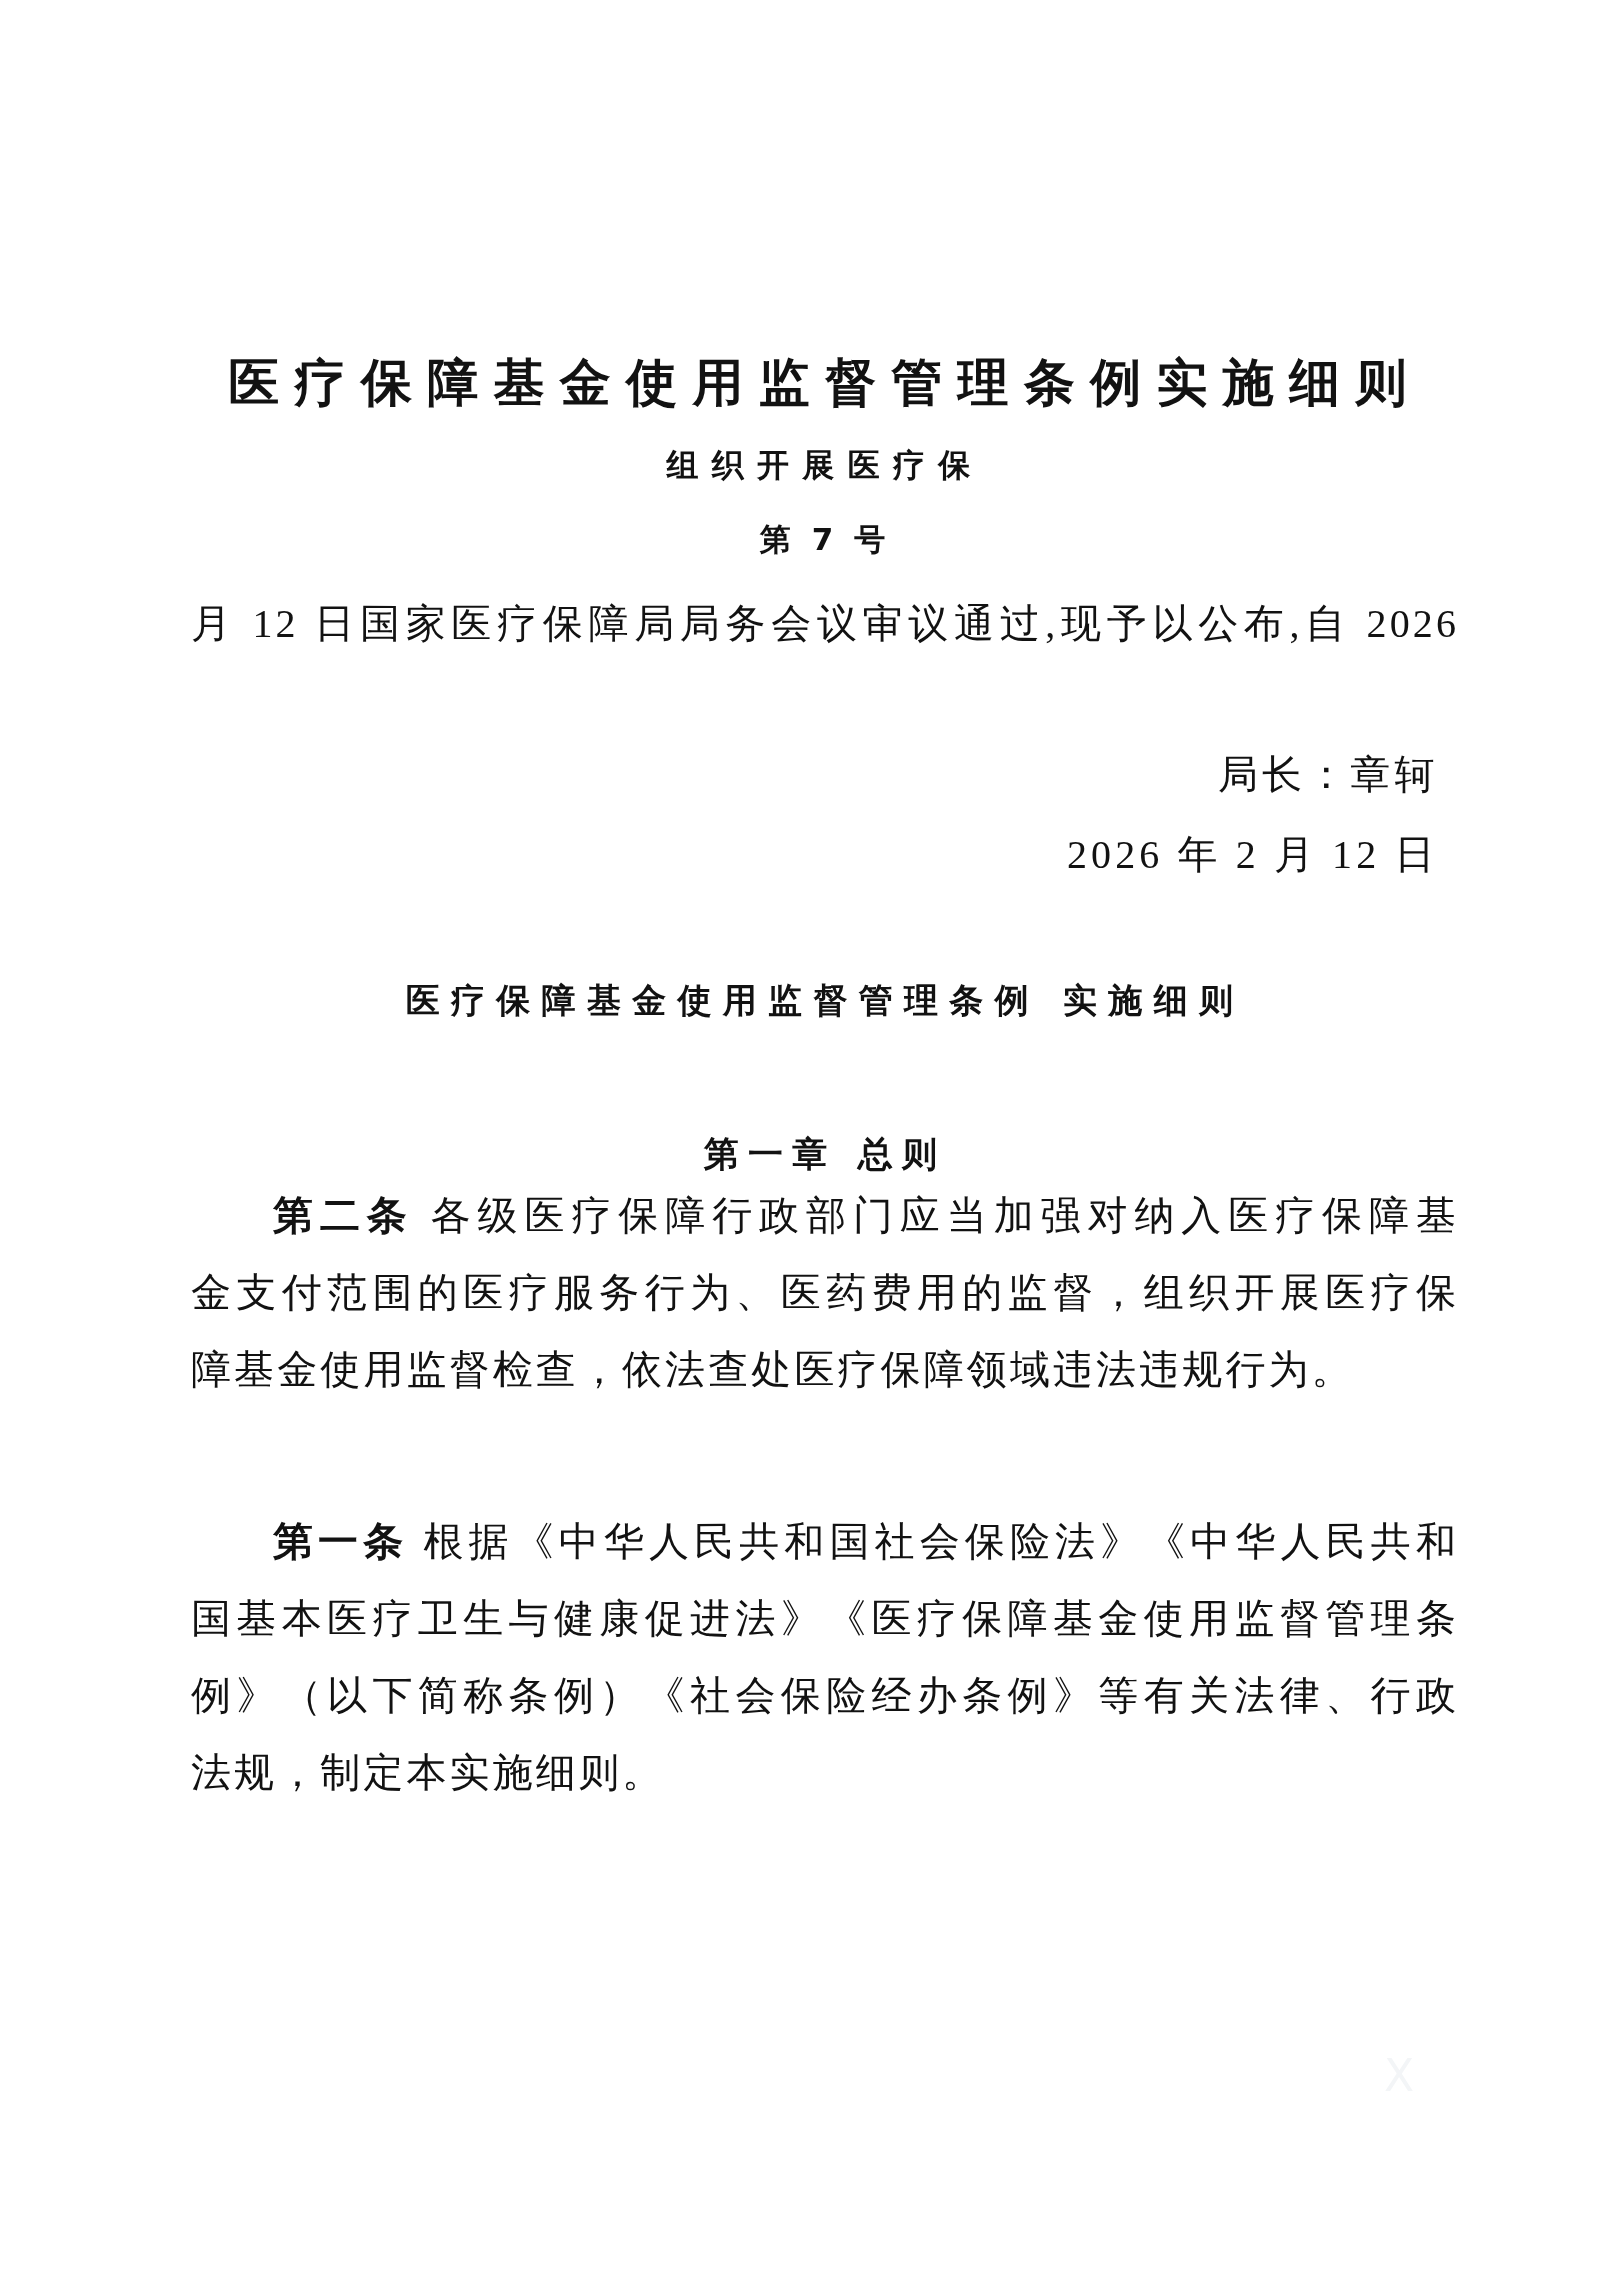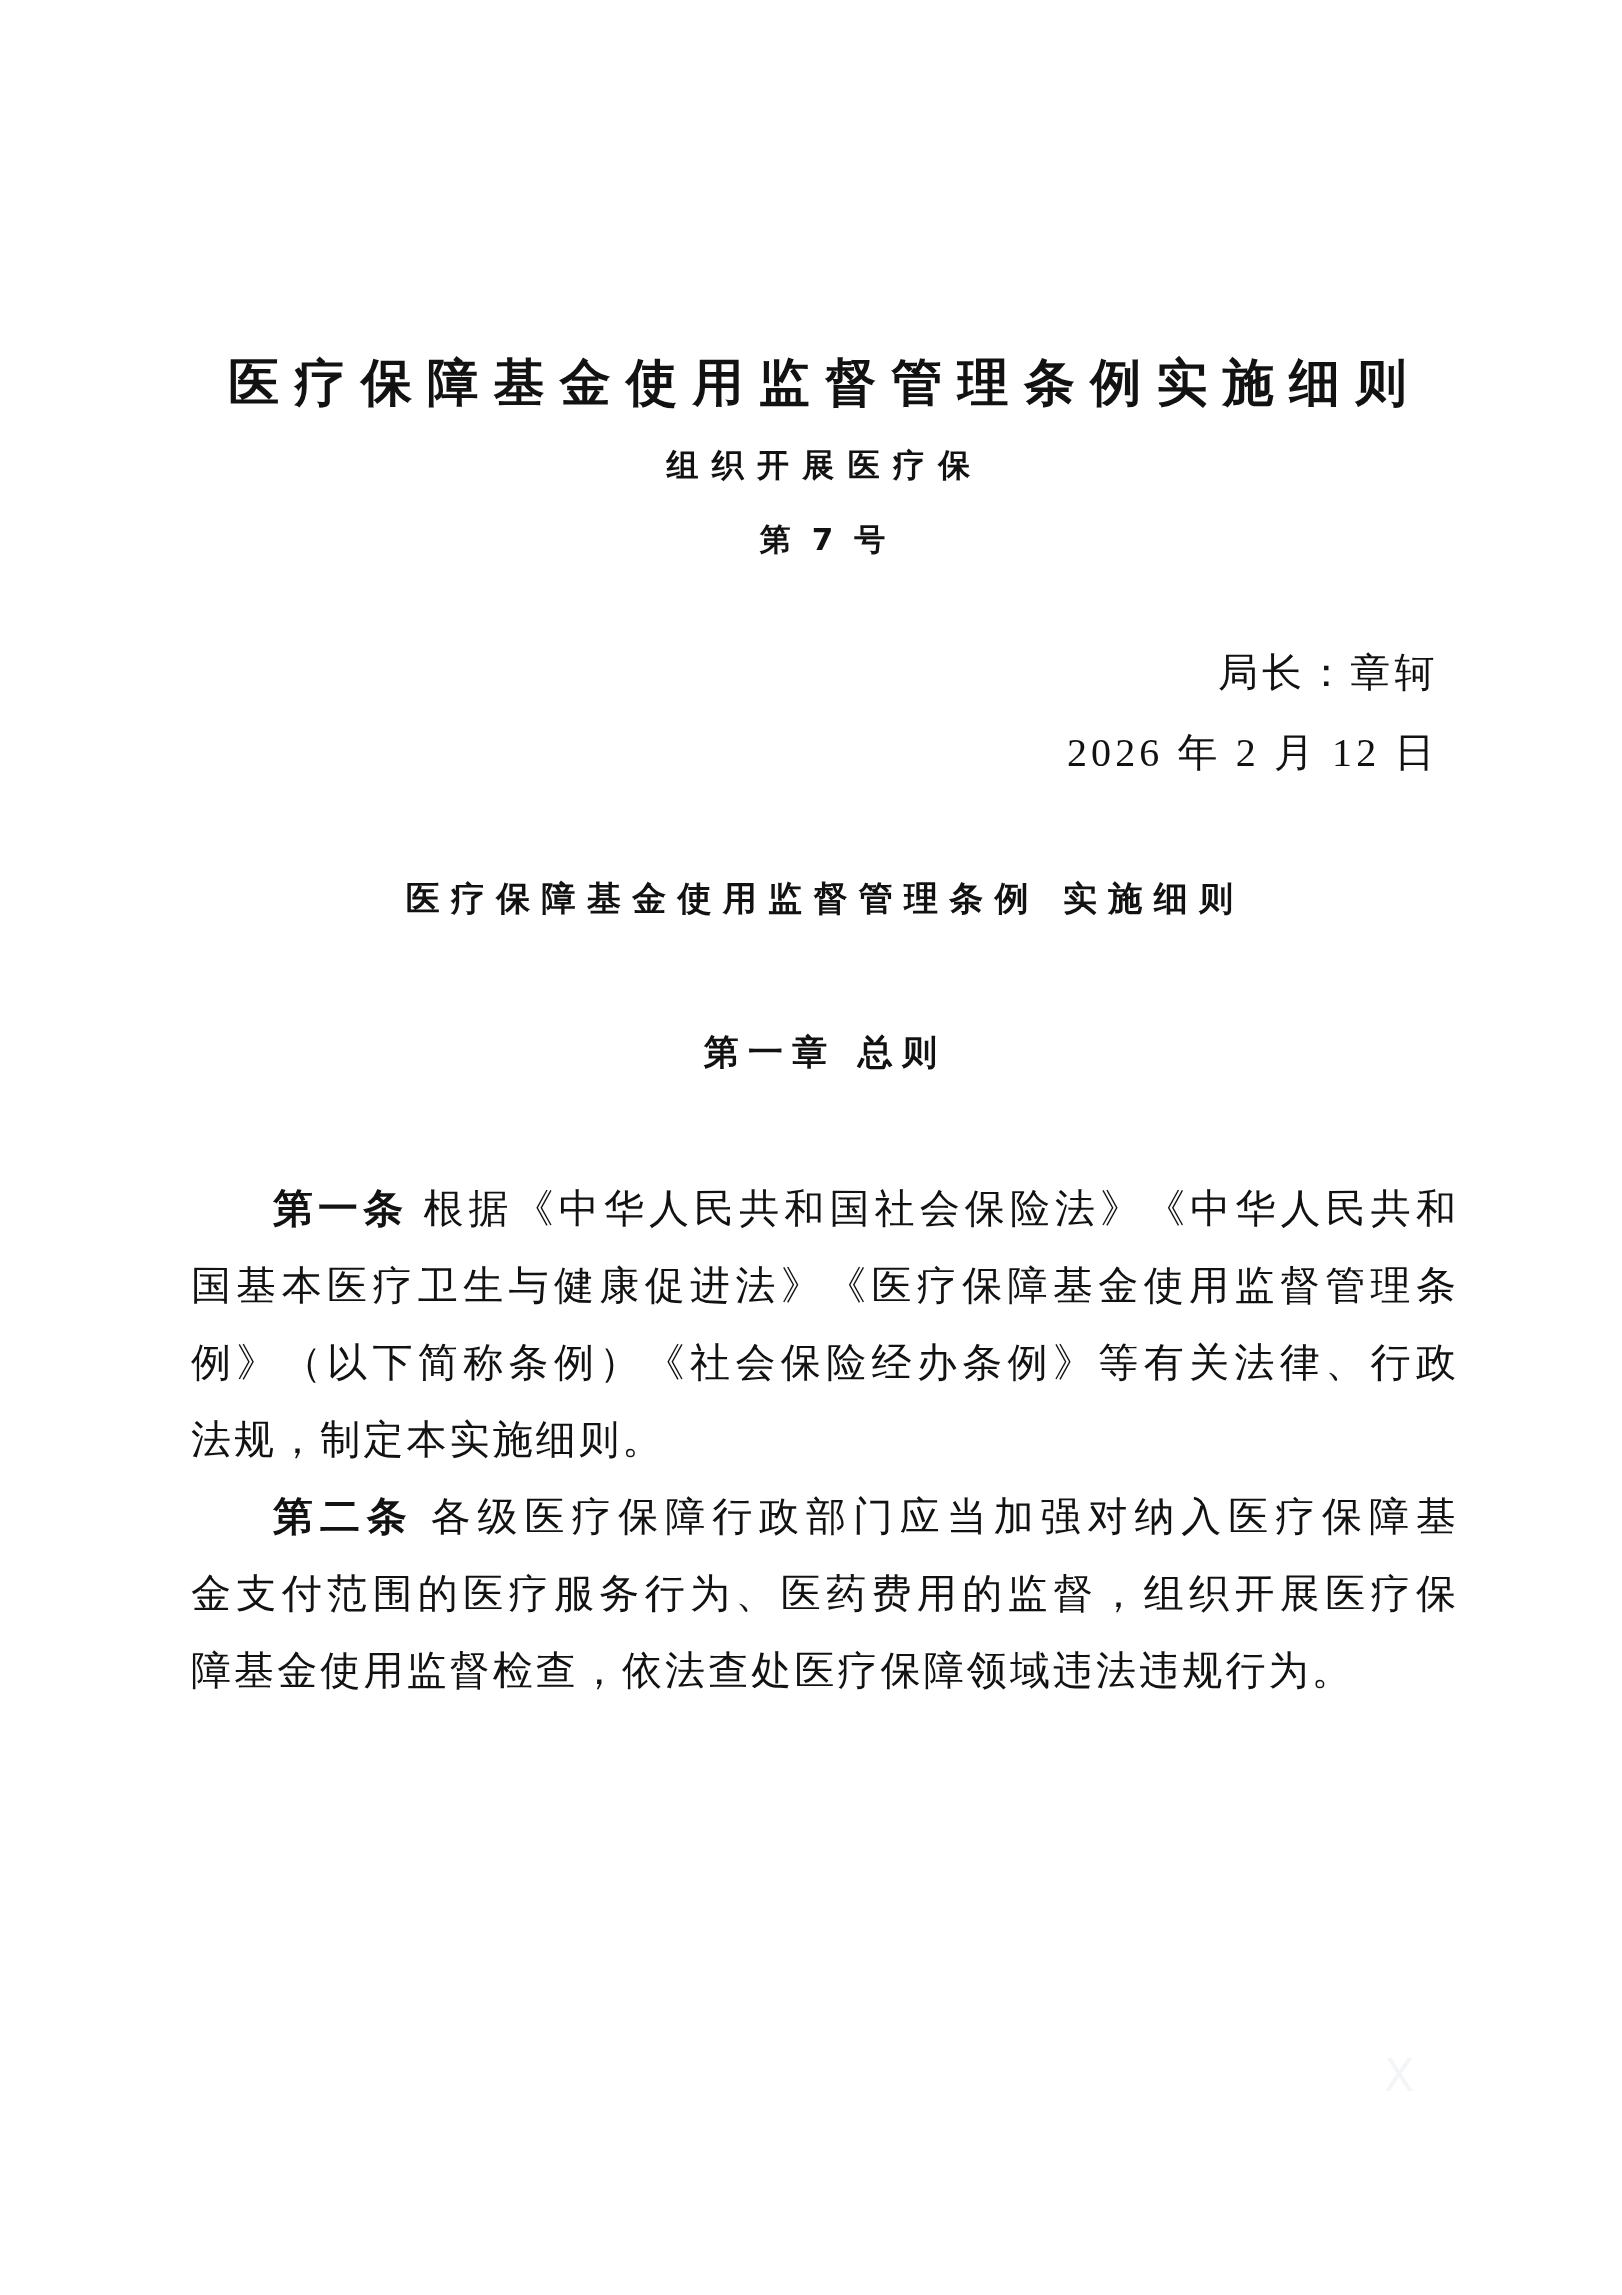--- a/index.html
+++ b/index.html
@@ -118,43 +118,44 @@
 
 <div class="content">
 
   <h1 class="main-title">医疗保障基金使用监督管理条例实施细则</h1>
 
   <h2 class="issuer-title">组织开展医疗保</h2>
 
   <h3 class="order-number">第 7 号</h3>
 
   <div class="para announcement">
+    <div class="line full">月 12 日国家医疗保障局局务会议审议通过,现予以公布,自 2026</div>
   </div>
 
   <div class="signature">局长：章轲</div>
 
   <div class="date-line">2026 年 2 月 12 日</div>
 
   <div class="body-title">医疗保障基金使用监督管理条例 实施细则</div>
 
   <div class="chapter-heading">第一章 总则</div>
 
+  <div class="para article-2">
+    <div class="line full indent">
+      <span class="article-label">第二条</span><span> 各级医疗保障行政部门应当加强对纳入医疗保障基</span>
+    </div>
+    <div class="line full">金支付范围的医疗服务行为、医药费用的监督，组织开展医疗保</div>
+    <div class="line">障基金使用监督检查，依法查处医疗保障领域违法违规行为。</div>
+  </div>
+
   <div class="para article-1">
     <div class="line full indent">
       <span class="article-label">第一条</span><span> 根据《中华人民共和国社会保险法》《中华人民共和</span>
     </div>
     <div class="line full">国基本医疗卫生与健康促进法》《医疗保障基金使用监督管理条</div>
     <div class="line full">例》（以下简称条例）《社会保险经办条例》等有关法律、行政</div>
     <div class="line">法规，制定本实施细则。</div>
   </div>
 
-  <div class="para article-2">
-    <div class="line full indent">
-      <span class="article-label">第二条</span><span> 各级医疗保障行政部门应当加强对纳入医疗保障基</span>
-    </div>
-    <div class="line full">金支付范围的医疗服务行为、医药费用的监督，组织开展医疗保</div>
-    <div class="line">障基金使用监督检查，依法查处医疗保障领域违法违规行为。</div>
-  </div>
-
 </div>
 
 <div class="watermark">X</div>
 
 
 </body></html>

